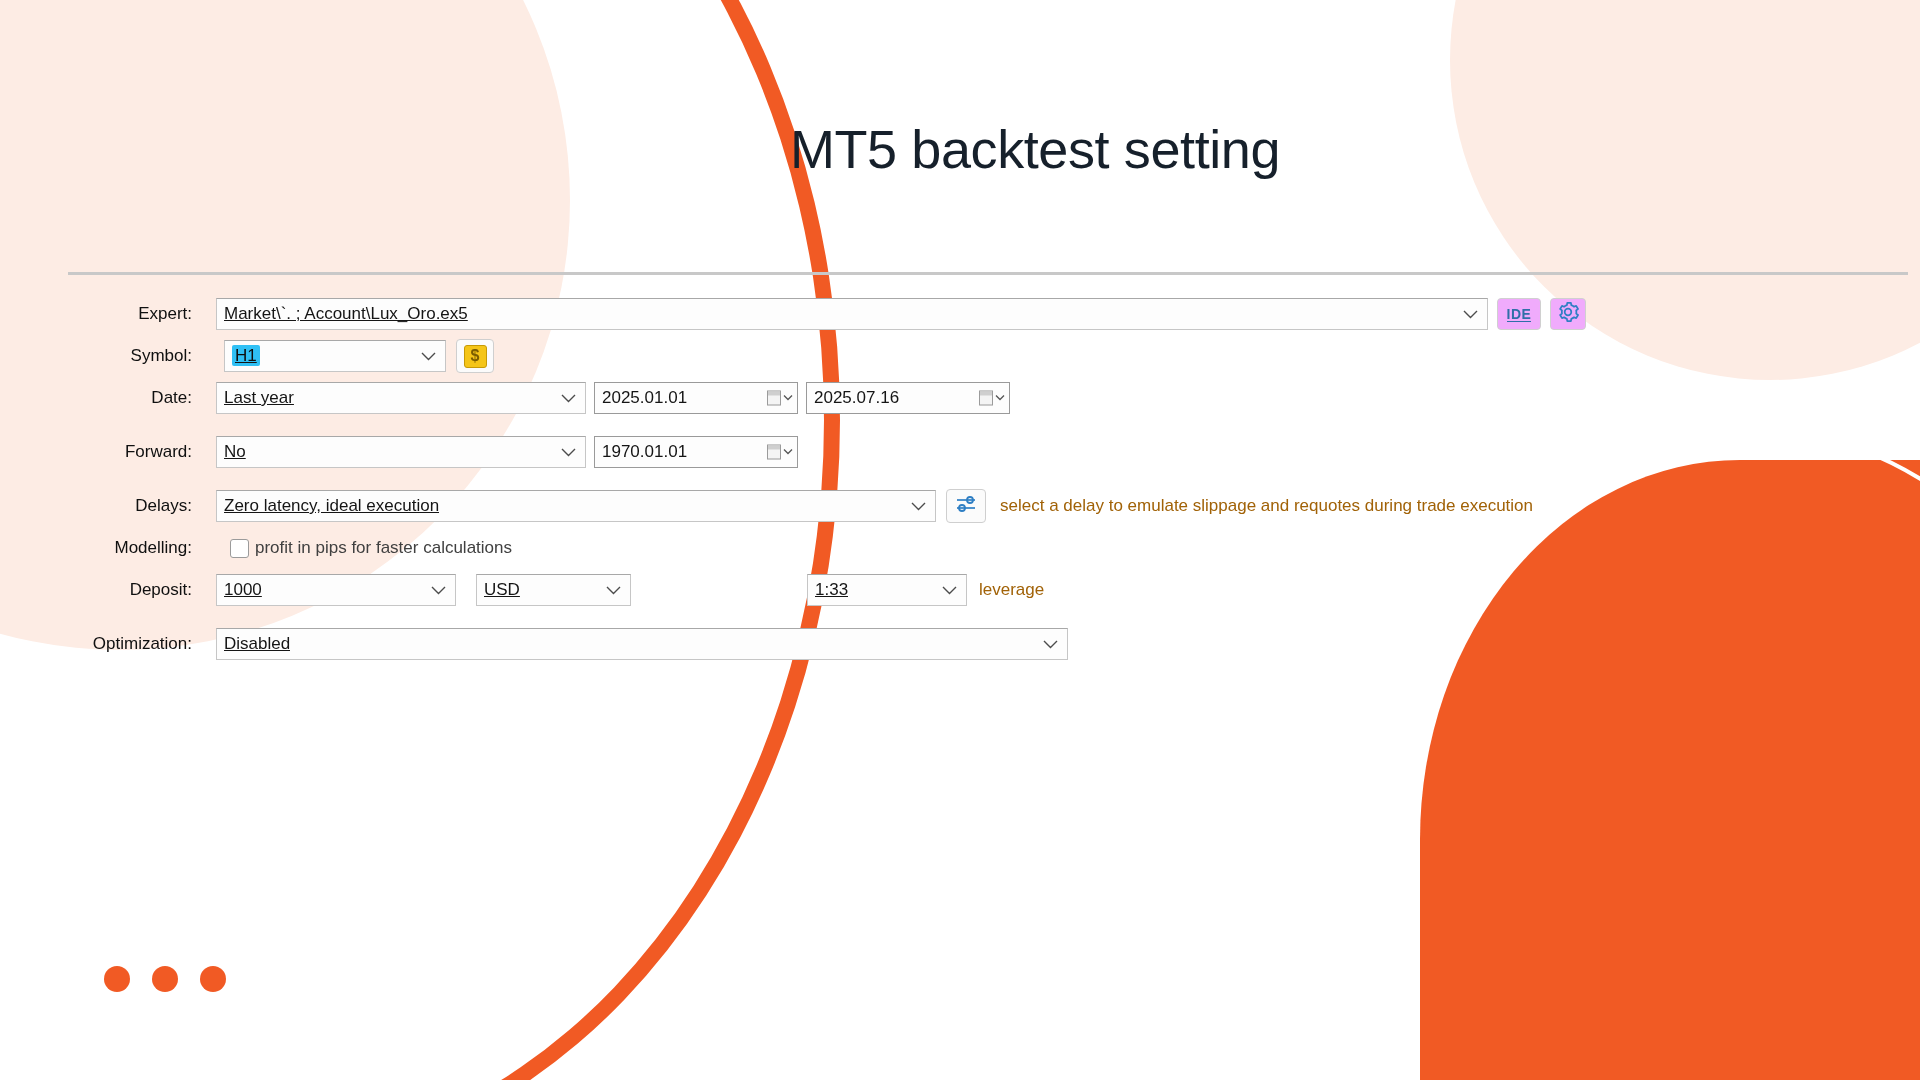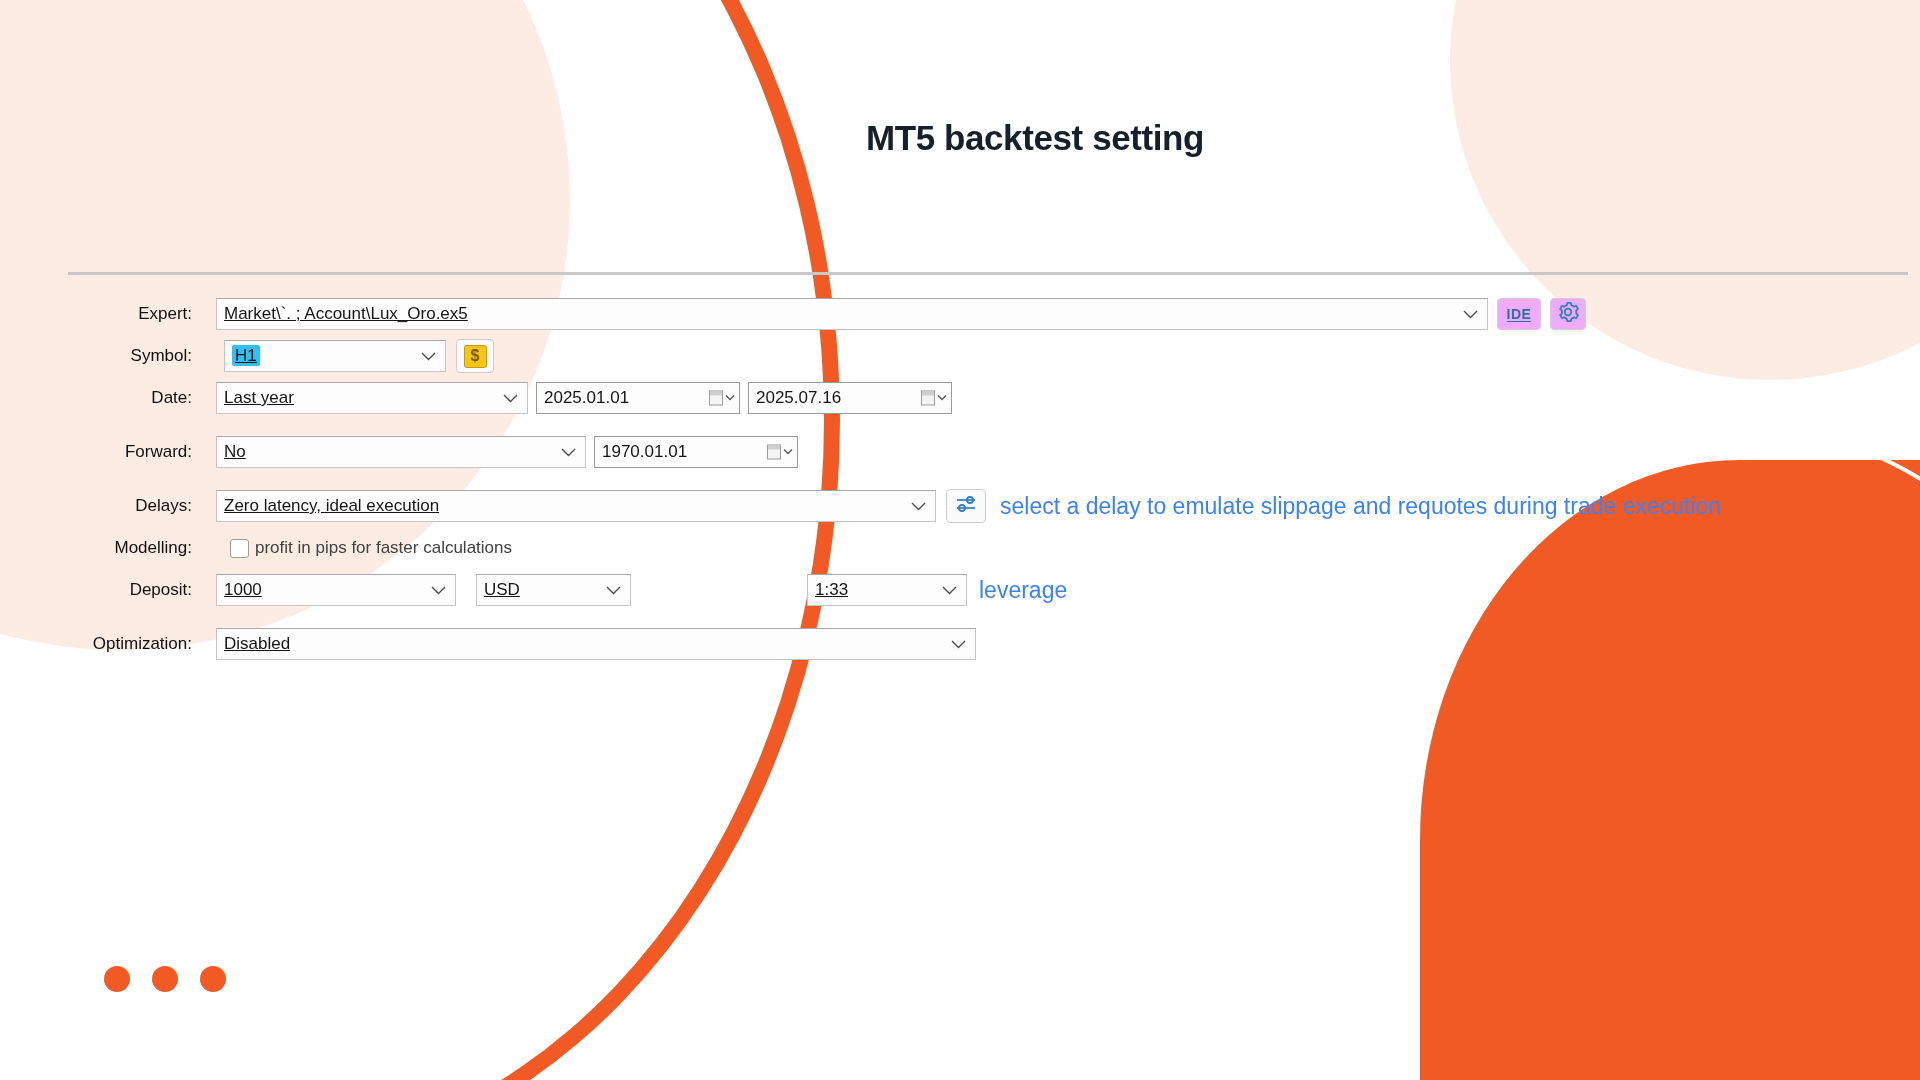--- a/index.html
+++ b/index.html
@@ -79,22 +79,22 @@
     width: 26px; height: 26px;
     border-radius: 50%;
     background: #f15a24;
   }
 
   
   .title {
     position: absolute;
     left: 0; right: 0; top: 118px;
     text-align: center;
-    font-size: 35px;
-    font-weight: bold;
+    font-size: 54px;
+    font-weight: normal;
     color: #16202b;
     letter-spacing: -0.4px;
     z-index: 8;
     padding-left: 150px;
   }
 
   
   .mt5 {
     position: absolute;
     left: 68px; top: 272px;
@@ -253,22 +253,22 @@
     border: 1px solid #cfcfcf;
     background: #fbfbfb;
     border-radius: 4px;
     margin-left: 10px;
     display: flex; align-items: center; justify-content: center;
     flex: none;
   }
 
   .hint {
     margin-left: 14px;
-    font-size: 23px;
-    color: #3b82f6;
+    font-size: 17px;
+    color: #a16207;
     white-space: nowrap;
   }
 
   
   .cbwrap {
     display: flex;
     align-items: center;
     margin-left: 14px;
     flex: none;
     position: relative;
@@ -352,21 +352,21 @@
             </svg>
         </div>
       </div>
       <div class="dollar-btn">
         <span class="dollar-sq">$</span>
       </div>
     </div>
 
     <div class="row">
       <div class="lbl">Date:</div>
-      <div class="combo" style="width:312px">
+      <div class="combo" style="width:370px">
         <div class="val">Last year</div>
         <div class="chev">
           <svg width="15" height="9" viewBox="0 0 15 9">
               <path d="M1 1l6.5 6.5L14 1" fill="none" stroke="#4c4c4c" stroke-width="1.4"></path>
             </svg>
         </div>
       </div>
       <div class="datebox">
         <div class="val">2025.01.01</div>
         <div class="cal">
@@ -463,21 +463,21 @@
           <svg width="15" height="9" viewBox="0 0 15 9">
               <path d="M1 1l6.5 6.5L14 1" fill="none" stroke="#4c4c4c" stroke-width="1.4"></path>
             </svg>
         </div>
       </div>
       <div class="hint" style="margin-left:12px">leverage</div>
     </div>
 
     <div class="row gap-before">
       <div class="lbl">Optimization:</div>
-      <div class="combo" style="width:760px">
+      <div class="combo" style="width:852px">
         <div class="val">Disabled</div>
         <div class="chev">
           <svg width="15" height="9" viewBox="0 0 15 9">
               <path d="M1 1l6.5 6.5L14 1" fill="none" stroke="#4c4c4c" stroke-width="1.4"></path>
             </svg>
         </div>
       </div>
     </div>
 
   </div>

